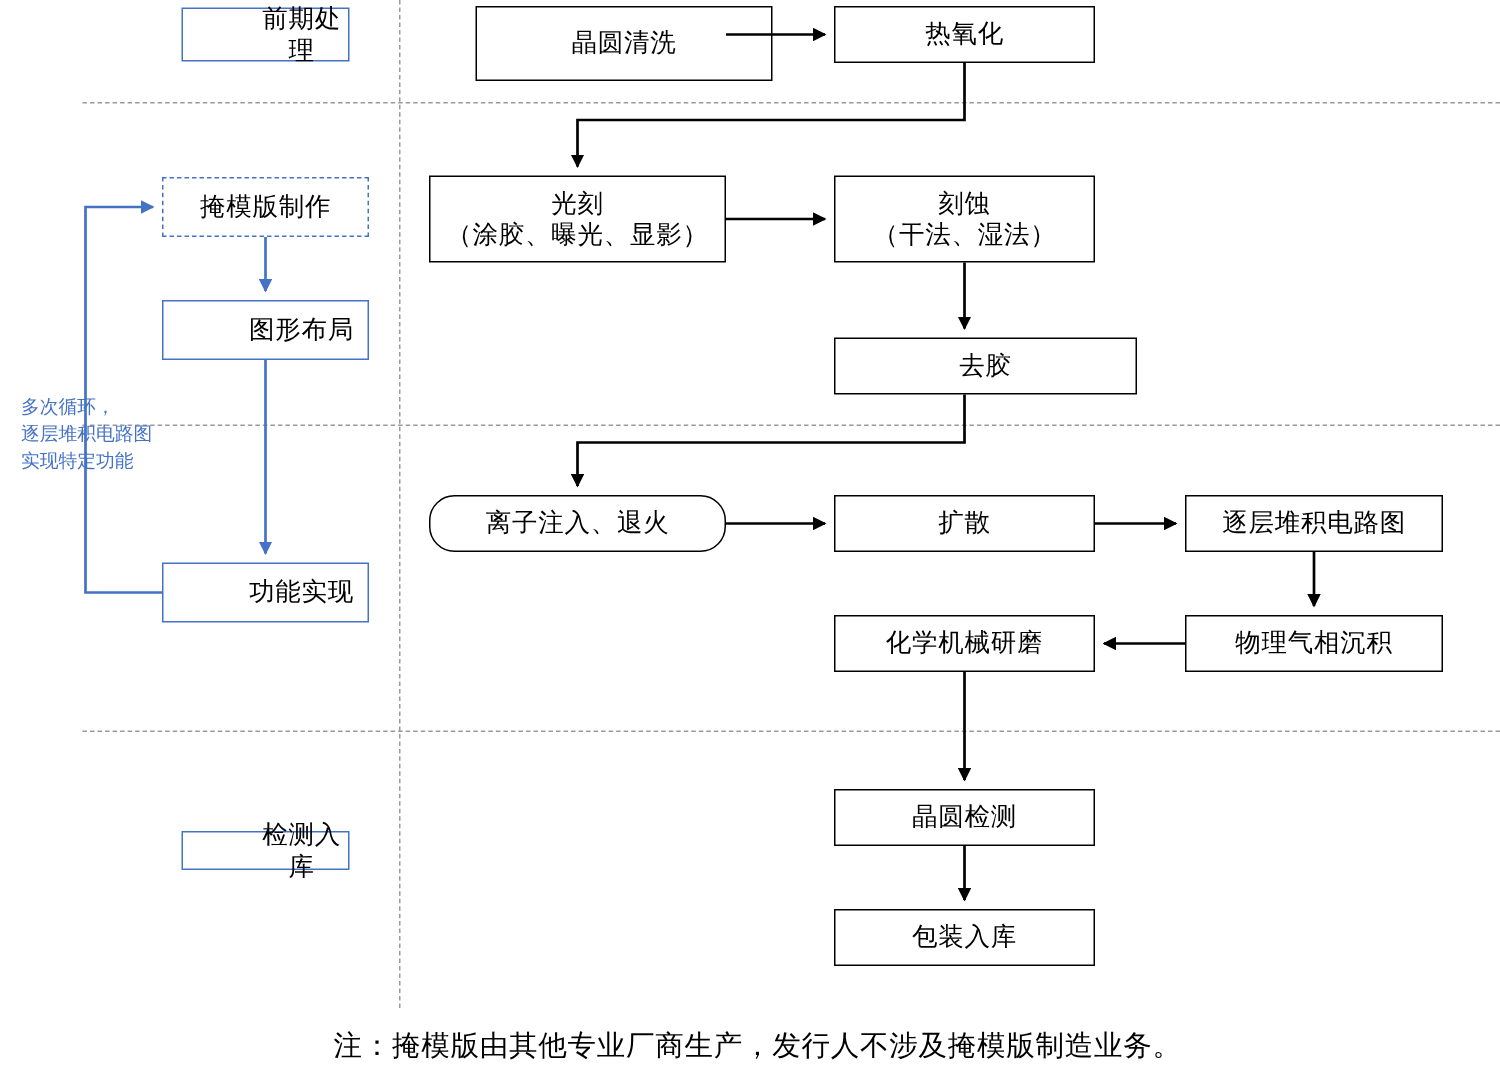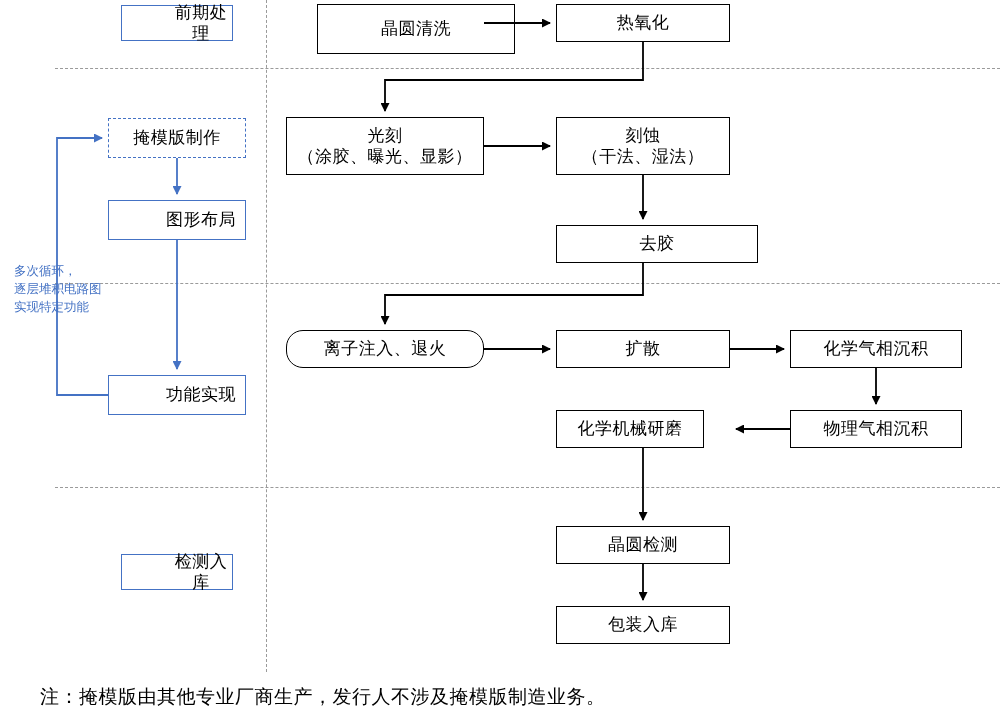--- a/index.html
+++ b/index.html
@@ -82,21 +82,21 @@
 
 <div id="stage">
 
   <div class="divider" style="left:55px; top:68px; width:945px;"></div>
   <div class="divider" style="left:55px; top:283px; width:945px;"></div>
   <div class="divider" style="left:55px; top:487px; width:945px;"></div>
 
   <div class="vdivider" style="left:266px; top:0px; height:672px;"></div>
 
   <div class="node blue stage-label" style="left:121px; top:5px; width:112px; height:36px;">前期处理</div>
-  <div class="node blue stage-label" style="left:121px; top:554px; width:112px; height:36px;">检测入库</div>
+  <div class="node blue stage-label" style="left:121px; top:554px; width:112px; height:26px;">检测入库</div>
 
   <div class="node blue-dashed" style="left:108px; top:118px; width:138px; height:40px;">掩模版制作</div>
   <div class="node blue" style="left:108px; top:200px; width:138px; height:40px;">图形布局</div>
   <div class="node blue" style="left:108px; top:375px; width:138px; height:40px;text-align:right;">功能实现</div>
 
   <div class="loop-text" style="left:14px; top:262px; width:105px;">多次循环，
 逐层堆积电路图
 实现特定功能</div>
 
   <div class="node black" style="left:286px; top:4px; width:198px; height:50px;margin-left:31px;">晶圆清洗</div>
@@ -104,23 +104,23 @@
 
   <div class="node black" style="left:286px; top:117px; width:198px; height:58px;">光刻
 （涂胶、曝光、显影）</div>
   <div class="node black" style="left:556px; top:117px; width:174px; height:58px;">刻蚀
 （干法、湿法）</div>
 
   <div class="node black" style="left:556px; top:225px; width:202px; height:38px;">去胶</div>
 
   <div class="node black" style="left:286px; top:330px; width:198px; height:38px;border-radius:17px;">离子注入、退火</div>
   <div class="node black" style="left:556px; top:330px; width:174px; height:38px;">扩散</div>
-  <div class="node black" style="left:790px; top:330px; width:172px; height:38px;">化学气相沉积</div>
+  <div class="node black" style="left:790px; top:330px; width:172px; height:38px;">逐层堆积电路图</div>
 
-  <div class="node black" style="left:556px; top:410px; width:148px; height:38px;">化学机械研磨</div>
+  <div class="node black" style="left:556px; top:410px; width:174px; height:38px;">化学机械研磨</div>
   <div class="node black" style="left:790px; top:410px; width:172px; height:38px;">物理气相沉积</div>
 
   <div class="node black" style="left:556px; top:526px; width:174px; height:38px;">晶圆检测</div>
   <div class="node black" style="left:556px; top:606px; width:174px; height:38px;">包装入库</div>
 
   <svg class="wires" viewBox="0 0 1000 722">
     <defs>
       <marker id="arrowBlack" markerWidth="9" markerHeight="9" refX="8" refY="4.5" orient="auto" markerUnits="userSpaceOnUse">
         <path d="M0,0 L9,4.5 L0,9 z" fill="#000000"></path>
       </marker>
@@ -157,15 +157,15 @@
     <g stroke="#4472c4" stroke-width="1.8" fill="none">
 
       <path d="M177,158 L177,194" marker-end="url(#arrowBlue)"></path>
 
       <path d="M177,240 L177,369" marker-end="url(#arrowBlue)"></path>
 
       <path d="M108,395 L57,395 L57,138 L102,138" marker-end="url(#arrowBlue)"></path>
     </g>
   </svg>
 
-  <div class="note" style="left:40px; top:684px; width:930px;">注：掩模版由其他专业厂商生产，发行人不涉及掩模版制造业务。</div>
+  <div class="note" style="left:40px; top:684px; width:930px;text-align:center;">注：掩模版由其他专业厂商生产，发行人不涉及掩模版制造业务。</div>
 
 </div>
 
 </body></html>

